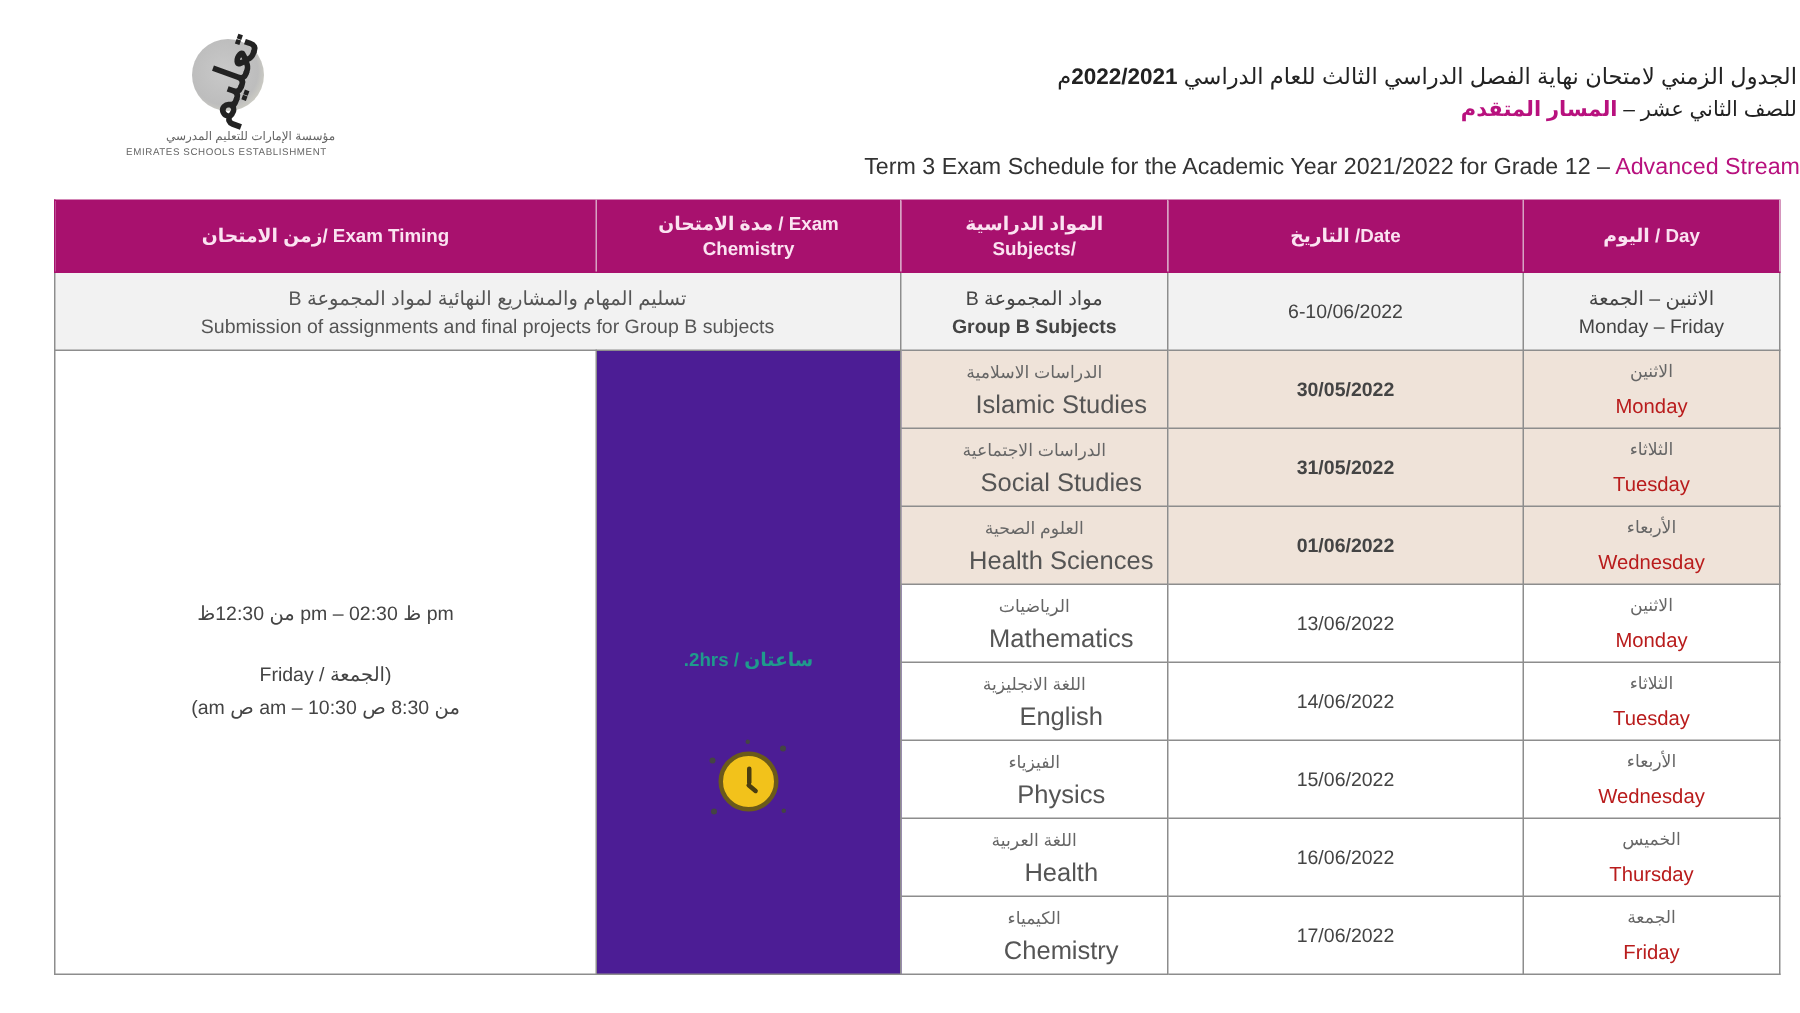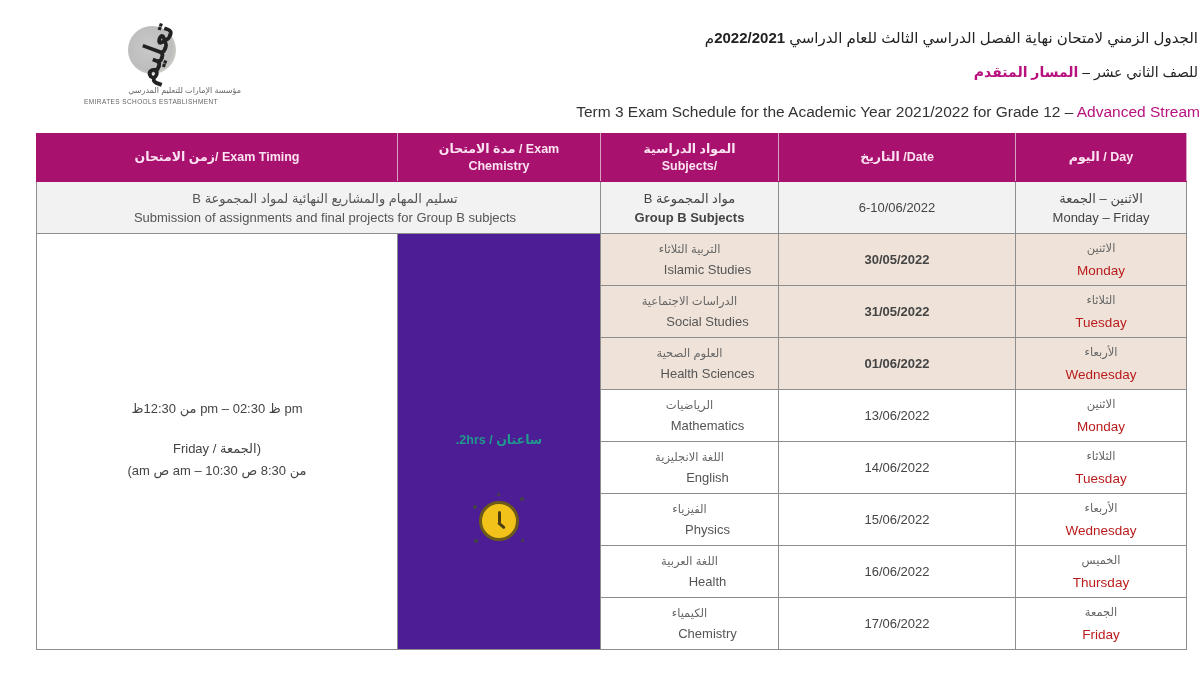--- a/index.html
+++ b/index.html
@@ -2,41 +2,41 @@
 <html><head>
 <meta charset="utf-8">
 <style>
   * { box-sizing: border-box; margin: 0; padding: 0; }
   html, body { width: 1200px; height: 675px; background: #ffffff; overflow: hidden; }
   body { position: relative; font-family: "Liberation Sans", "DejaVu Sans", sans-serif; color: #333; }
 
   .logo { position: absolute; left: 66px; top: 20px; width: 170px; height: 90px; text-align: center; }
   .logo-circle { position: absolute; left: 62px; top: 6px; width: 48px; height: 48px; border-radius: 50%; background: radial-gradient(circle at 45% 45%, #c9c9c9 0%, #bdbdbd 60%, #e9e8d2 100%); }
   .logo-glyph { position: absolute; left: 58px; top: 4px; width: 60px; height: 60px; font-family: "DejaVu Serif", serif; font-size: 30px; font-weight: bold; color: #222; transform: rotate(-70deg); line-height: 60px; }
-  .logo-ar { position: absolute; left: 5px; top: 66px; width: 170px; font-size: 8px; color: #666; direction: rtl; text-align: right; white-space: nowrap; }
+  .logo-ar { position: absolute; left: 16px; top: 66px; width: 170px; font-size: 8px; color: #666; direction: rtl; text-align: center; white-space: nowrap; }
   .logo-en { position: absolute; left: 0; top: 78px; width: 170px; font-size: 6.5px; color: #666; letter-spacing: 0.4px; text-align: center; white-space: nowrap; }
 
-  .title-ar { position: absolute; right: 2px; top: 29px; direction: rtl; font-size: 15px; color: #222; white-space: nowrap; }
+  .title-ar { position: absolute; right: 2px; top: 42px; direction: rtl; font-size: 15px; color: #222; white-space: nowrap; }
   .title-ar b { font-weight: bold; }
   .subtitle-ar { position: absolute; right: 2px; top: 64px; direction: rtl; font-size: 14px; color: #222; white-space: nowrap; }
   .subtitle-ar .accent { color: #b8117e; font-weight: bold; }
   .title-en { position: absolute; right: 0px; top: 103px; font-size: 15.5px; font-weight: normal; color: #333; white-space: nowrap; }
   .title-en .accent { color: #b8117e; }
 
   .sched { position: absolute; left: 36px; top: 133px; width: 1150px; border-collapse: collapse; table-layout: fixed; }
   .sched td, .sched th { border: 1.5px solid #8d8d8d; text-align: center; vertical-align: middle; font-size: 13px; color: #444; }
   .sched th { background: #a8116e; color: #fbe3f1; font-weight: bold; height: 48px; font-size: 12.5px; border-color: #a8116e; border-right: 1px solid #d7a3c3; }
   .sched th .ln { display: block; line-height: 17px; }
   .groupb td { background: #f2f2f2; height: 52px; font-size: 13px; }
   .groupb td.merged { font-size: 13px; line-height: 19px; color: #555; padding-left: 13px; }
   .groupb .ln { display: block; line-height: 19px; }
   .row td { height: 52px; }
   .row.tan td.sub, .row.tan td.dt, .row.tan td.dy { background: #efe3d9; }
   .sub .ar, .dy .ar { display: block; font-size: 11.5px; line-height: 20px; color: #666; direction: rtl; }
-  .sub .en { display: block; font-size: 13px; line-height: 22px; color: #555; padding-left: 36px; }
+  .sub .en { display: block; font-size: 17px; line-height: 22px; color: #555; padding-left: 36px; }
   .dy .en { display: block; font-size: 13.5px; line-height: 22px; color: #b91c1c; margin-top: 2px; }
   .dt { font-size: 14px; color: #333; }
   .row.tan .dt { font-weight: bold; }
   .timing { background: #fff; font-size: 15px; color: #444; }
   .timing .t1 { display: block; direction: ltr; margin-bottom: 22px; }
   .timing .t2 { display: block; line-height: 22px; }
   .duration { background: #4c1d95; vertical-align: top !important; }
   .dur-label { display: block; margin-top: 198px; color: #1f9a8c; font-size: 12.5px; font-weight: bold; }
   .clock-wrap { position: relative; width: 60px; height: 60px; margin: 44px auto 0; }
   .clock { position: absolute; left: 10px; top: 10px; width: 40px; height: 40px; border-radius: 50%; background: #f2c21b; border: 3px solid #6b5a1a; }
@@ -120,21 +120,21 @@
               <div class="hand-m"></div>
             </div>
           <div class="dot" style="left:4px;top:14px"></div>
           <div class="dot" style="left:51px;top:6px"></div>
           <div class="dot" style="left:28px;top:2px;width:3px;height:3px"></div>
           <div class="dot" style="left:5px;top:48px"></div>
           <div class="dot" style="left:52px;top:48px;width:3px;height:3px"></div>
         </div>
       </td>
       <td class="sub">
-          <span class="ar">التربية الثلاثاء</span>
+          <span class="ar">الدراسات الاسلامية</span>
           <span class="en">Islamic Studies</span>
         </td>
       <td class="dt">30/05/2022</td>
       <td class="dy">
           <span class="ar">الاثنين</span>
           <span class="en">Monday</span>
         </td>
     </tr>
     <tr class="row tan">
       <td class="sub">

